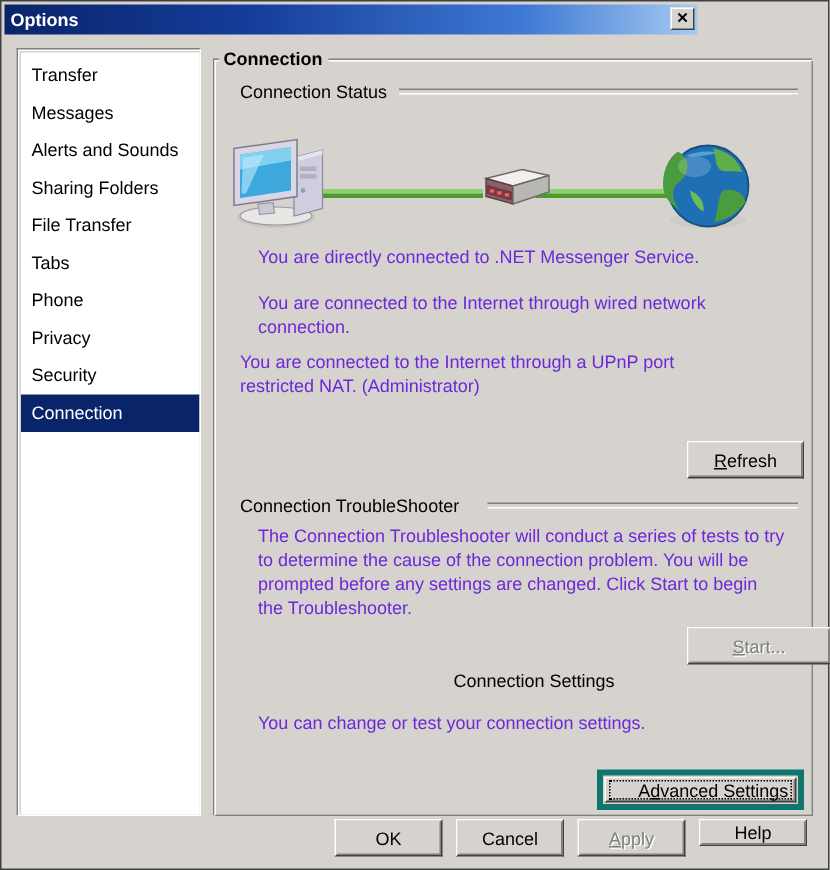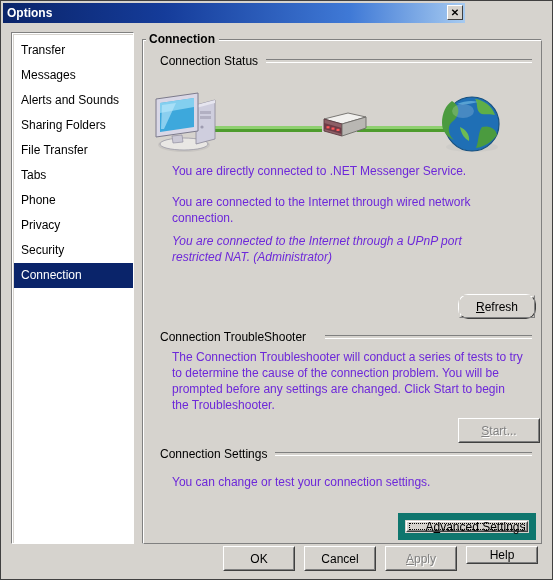--- a/index.html
+++ b/index.html
@@ -203,21 +203,21 @@
   }
   .btn .caption {
     position: relative;
     z-index: 2;
   }
   .btn.disabled .caption {
     color: #808080;
     text-shadow: 1px 1px 0 #ffffff;
   }
   .btn.default {
-    border: 7px solid #0f766e;
+    border: 4px solid #0f766e;
     padding-left: 17px;
   }
   .btn.default .bevel {
     position: absolute;
     left: 1px; top: 1px; right: 1px; bottom: 1px;
     box-sizing: border-box;
     border-top: 1px solid #ffffff;
     border-left: 1px solid #ffffff;
     border-right: 1px solid #404040;
     border-bottom: 1px solid #404040;
@@ -340,39 +340,39 @@
             <path d="M330 40 C338 38 344 42 345 48 C340 55 332 60 324 61 C327 54 326 45 330 40Z" fill="#4b9b3f"></path>
             <path d="M308 40 C313 42 318 47 317 54 C313 52 309 47 308 40Z" fill="#6cbb53"></path>
             <path d="M305 17 C312 14 320 13 326 15 C318 17 311 18 305 17Z" fill="#8fd6f2" opacity="0.5"></path>
             <ellipse cx="311" cy="24" rx="11" ry="7" fill="#ffffff" opacity="0.18"></ellipse>
           </g>
         </svg>
       </div>
 
       <div class="body-text" style="left:30px; top:131px; width:355px;">You are directly connected to .NET Messenger Service.</div>
       <div class="body-text" style="left:30px; top:162px; width:330px;">You are connected to the Internet through wired network connection.</div>
-      <div class="body-text" style="left:30px; top:201px; width:330px;font-style:italic;">You are connected to the Internet through a UPnP port restricted NAT.  (Administrator)</div>
-
-      <div class="btn" style="left:316px; top:262px; width:78px; height:25px;border-radius:10px;">
+      <div class="body-text" style="left:18px; top:201px; width:330px;">You are connected to the Internet through a UPnP port restricted NAT.  (Administrator)</div>
+
+      <div class="btn" style="left:316px; top:262px; width:78px; height:25px;">
         <span class="inner"></span>
         <span class="caption"><span class="underline">R</span>efresh</span>
       </div>
 
       <div class="section-header" style="left:18px; top:298px; width:372px;gap:11px;">
         <span class="label">Connection TroubleShooter</span>
         <span class="rule"></span>
       </div>
       <div class="body-text" style="left:30px; top:317px; width:352px;">The Connection Troubleshooter will conduct a series of tests to try to determine the cause of the connection problem. You will be prompted before any settings are changed. Click Start to begin the Troubleshooter.</div>
 
-      <div class="btn disabled" style="left:316px; top:386px; width:82px; height:25px;">
+      <div class="btn disabled" style="left:316px; top:386px; width:96px; height:25px;">
         <span class="inner"></span>
         <span class="caption"><span class="underline">S</span>tart...</span>
       </div>
 
-      <div class="section-header" style="left:18px; top:415px; width:372px;">
+      <div class="section-header" style="left:32px; top:415px; width:372px;flex-direction:column;">
         <span class="label">Connection Settings</span>
         <span class="rule"></span>
       </div>
       <div class="body-text" style="left:30px; top:442px; width:352px;">You can change or test your connection settings.</div>
 
       <div class="btn default" style="left:256px; top:481px; width:138px; height:27px;">
         <span class="bevel"></span>
         <span class="inner"></span>
         <span class="focusrect"></span>
         <span class="caption">A<span class="underline">d</span>vanced Settings</span>

